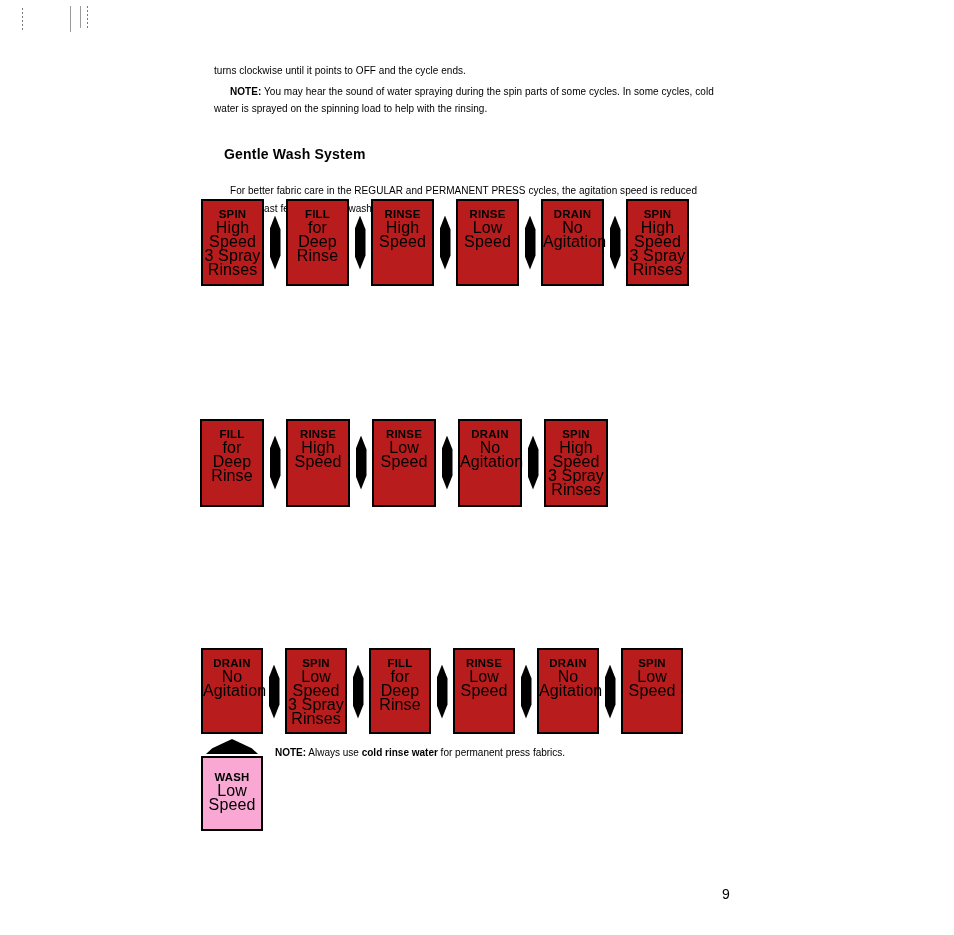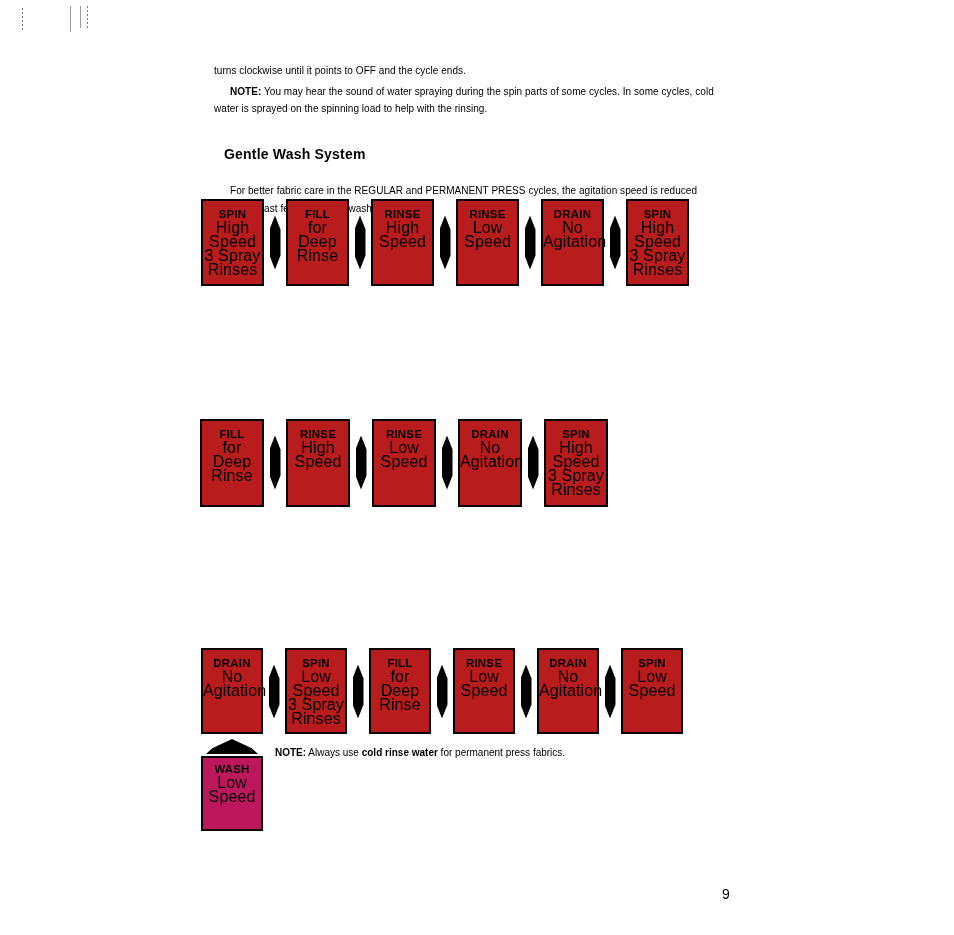--- a/index.html
+++ b/index.html
@@ -122,25 +122,25 @@
   }
   #up-arrow .glyph {
     width: 52px;
     height: 15px;
     background: #000;
     clip-path: polygon(50% 0%, 88% 62%, 100% 100%, 0% 100%, 12% 62%);
   }
   #wash-box {
     box-sizing: border-box;
     border: 2.5px solid #000;
-    background: #be185d;
+    background: #f9a8d4;
     width: 62px;
     height: 75px;
     text-align: center;
-    padding-top: 4px;
+    padding-top: 12px;
     margin-top: 2px;
   }
 
   
   #bottom-note {
     position: absolute;
     left: 275px;
     top: 744px;
     width: 300px;
     font-size: 10px;

